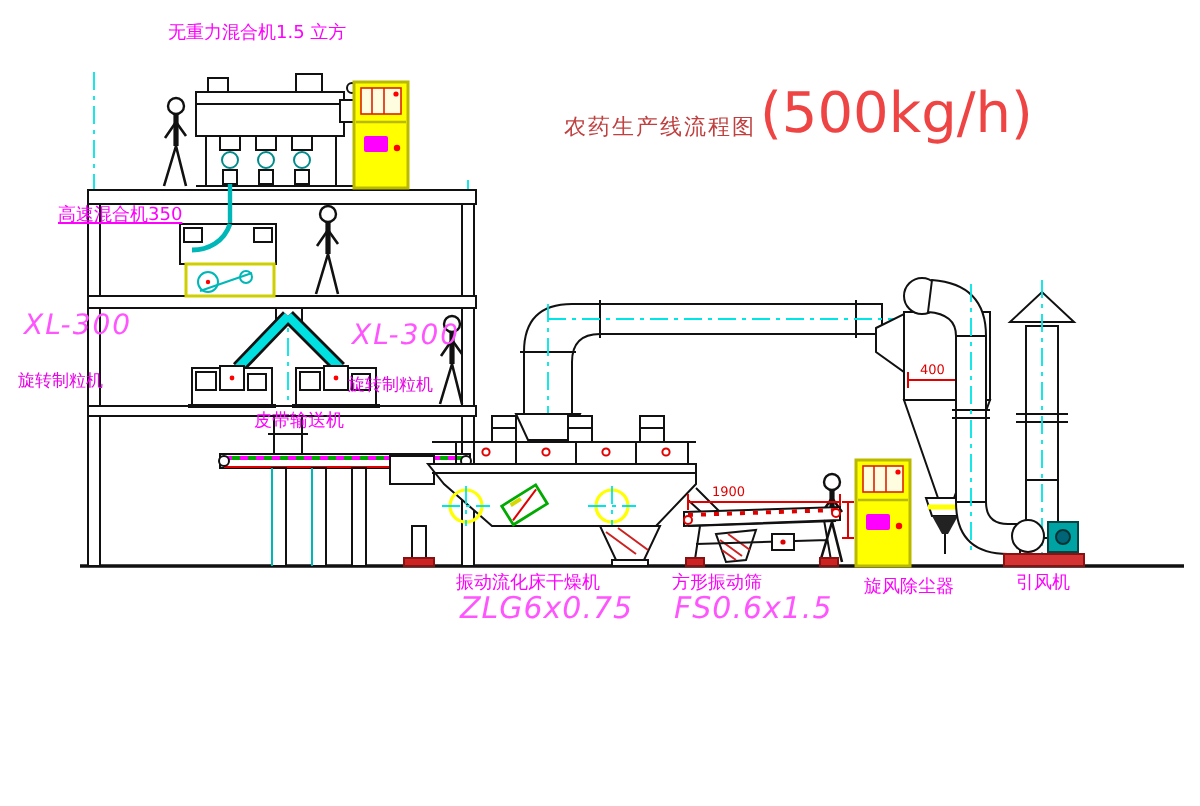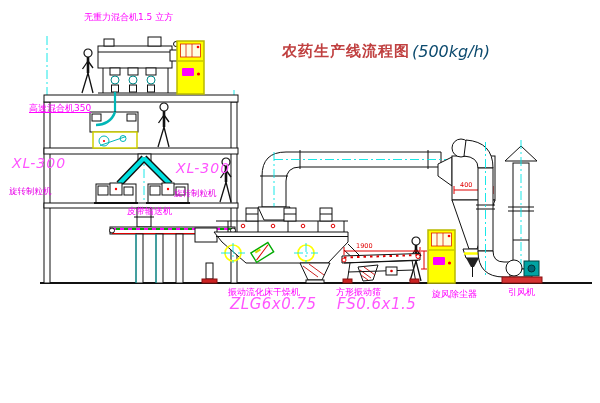--- a/index.html
+++ b/index.html
@@ -8,22 +8,22 @@
     font-family:"DejaVu Sans","Liberation Sans",sans-serif;
     padding-left:11px;
   }
   #stage svg{position:absolute;left:0;top:0;}
   .lbl{position:absolute;white-space:nowrap;color:#ff00ff;font-size:9px;line-height:1;}
   .lbl-sub{font-size:8.5px;color:#e800e8;}
   .lbl-md{font-size:14px;color:#ff55ff;letter-spacing:1px;font-style:italic;}
   .lbl-model{font-size:15px;color:#ff55ff;letter-spacing:.5px;font-style:italic;}
   .lbl-dim{font-size:6.5px;color:#e00000;}
   .title-wrap{position:absolute;left:282px;top:44px;display:flex;align-items:flex-end;gap:2px;}
-  .title-cn{font-size:15px;color:#c04040;font-weight:bold;letter-spacing:1px;line-height:1;}
-  .title-cap{font-size:16px;color:#0c4a6e;line-height:.9;font-style:italic;}
+  .title-cn{font-size:11px;color:#c04040;font-weight:normal;letter-spacing:1px;line-height:1;}
+  .title-cap{font-size:28px;color:#ef4444;line-height:.9;}
   .cl{stroke:#00e5e5;stroke-width:.9;stroke-dasharray:9 3 2 3;fill:none;}
   .blk{stroke:#111;fill:#fff;}
 </style>
 </head>
 <body>
 
 <div id="stage">
 
 <svg width="600" height="403" viewBox="0 0 600 403">
   <defs>

